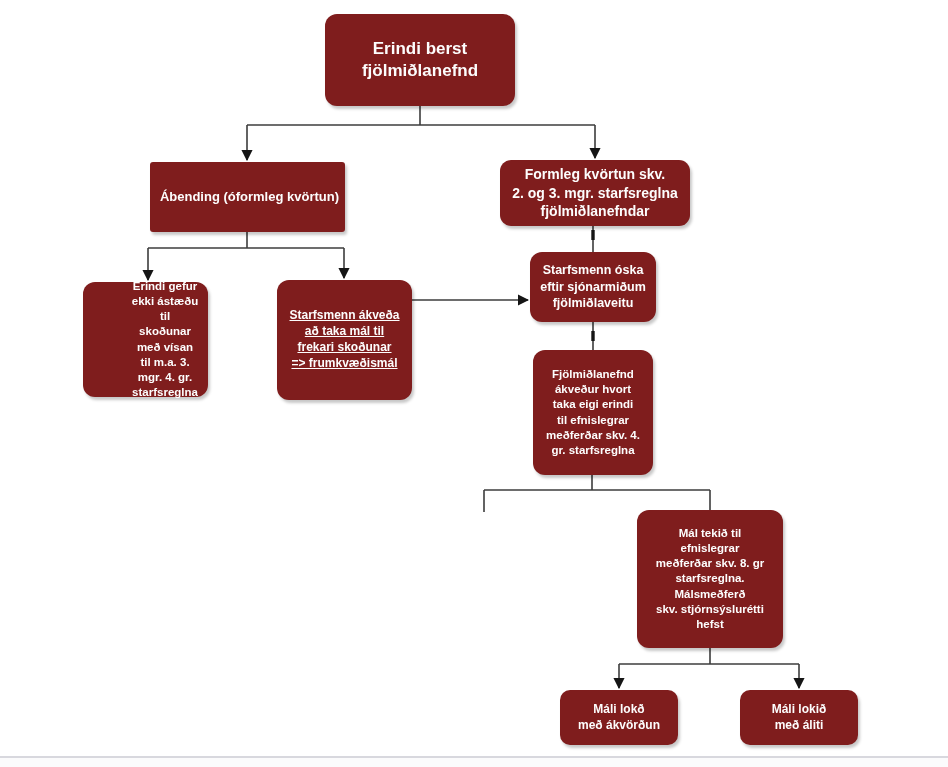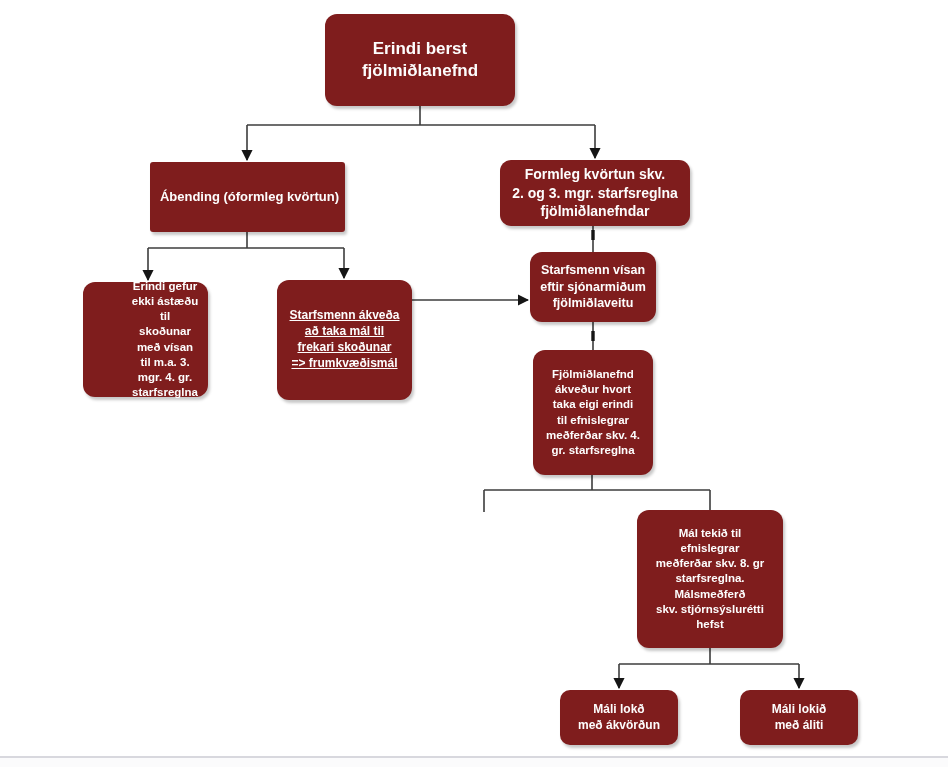--- a/index.html
+++ b/index.html
@@ -137,21 +137,21 @@
   </div>
 
   <div class="node" style="left:277px; top:280px; width:135px; height:120px; font-size:12px;text-decoration:underline;">
     <span class="node-label">Starfsmenn ákveða
 að taka mál til
 frekari skoðunar
 =&gt; frumkvæðismál</span>
   </div>
 
   <div class="node" style="left:530px; top:252px; width:126px; height:70px; font-size:12.5px;">
-    <span class="node-label">Starfsmenn vísan
+    <span class="node-label">Starfsmenn óska
 eftir sjónarmiðum
 fjölmiðlaveitu</span>
   </div>
 
   <div class="node" style="left:533px; top:350px; width:120px; height:125px; font-size:11.5px;">
     <span class="node-label">Fjölmiðlanefnd
 ákveður hvort
 taka eigi erindi
 til efnislegrar
 meðferðar skv. 4.

